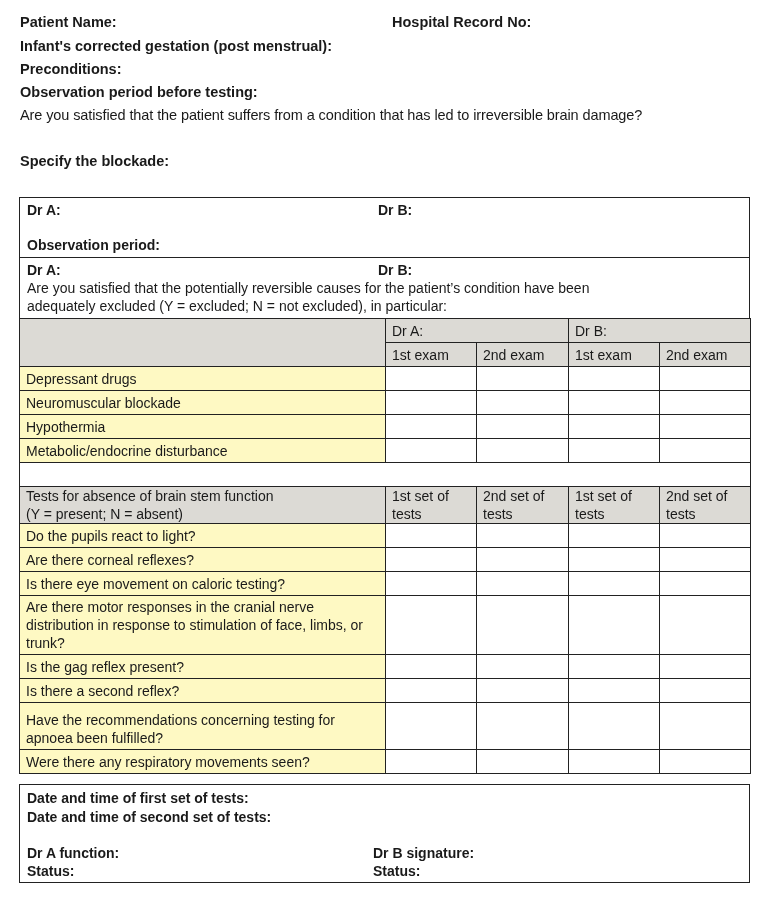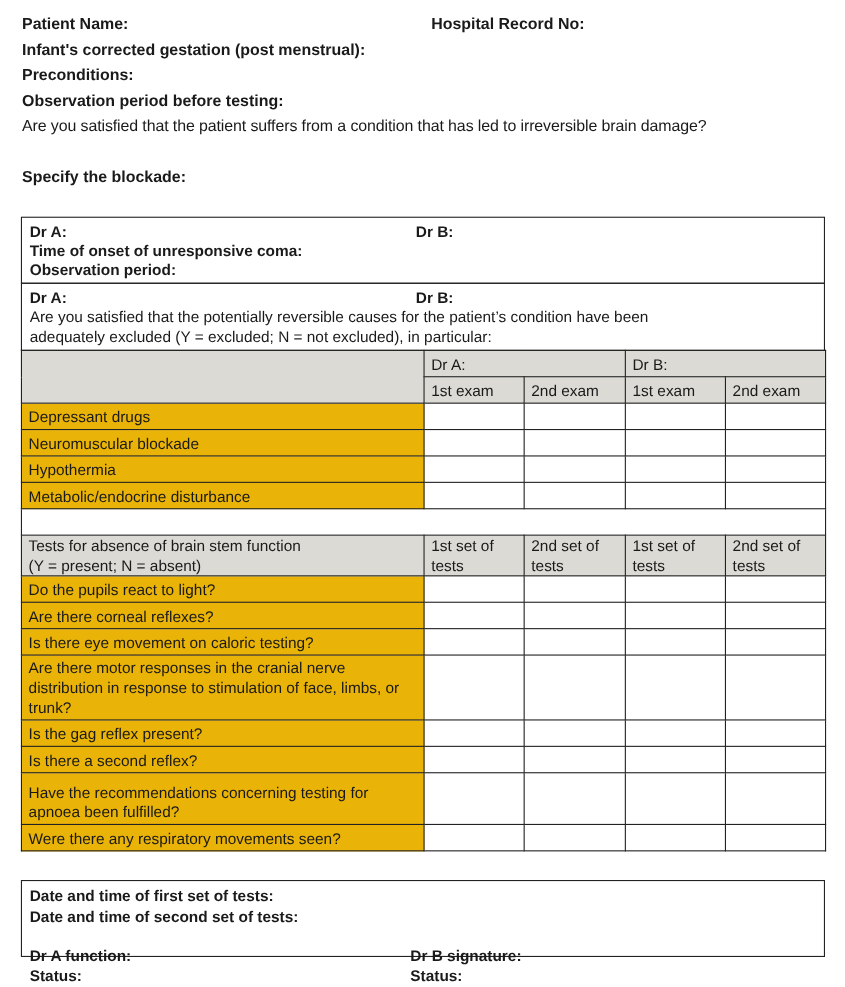--- a/index.html
+++ b/index.html
@@ -19,42 +19,41 @@
     .box { position: absolute; left: 19px; width: 731px; border: 1px solid #222; box-sizing: border-box; }
     .box1 { top: 197px; height: 61px; }
     .box1 .row { position: absolute; left: 7px; font-size: 14px; font-weight: bold; }
     .box2 { top: 257px; height: 62px; }
     .box2 .l { position: absolute; left: 7px; font-size: 14px; }
     .box2 .b { font-weight: bold; }
 
     table.grid { position: absolute; left: 19px; top: 318px; width: 731px; border-collapse: collapse; font-size: 14px; table-layout: fixed; }
     table.grid td { border: 1px solid #222; padding: 0 6px; height: 23px; vertical-align: middle; line-height: 18px; }
     td.gray { background: #dcdad5; }
-    td.blue { background: #eab308; }
+    td.blue { background: #fef9c3; }
     td.blank { background: #ffffff; }
     td.spacer { height: 22px; }
 
-    .box3 { top: 800px; height: 70px; }
+    .box3 { top: 784px; height: 99px; }
     .box3 .row { position: absolute; font-size: 14px; font-weight: bold; }
   </style>
 </head>
 <body>
 
 <div class="hdr bold" id="pname">Patient Name:</div>
 <div class="hdr bold" id="hrec">Hospital Record No:</div>
 <div class="hdr bold" id="gest">Infant's corrected gestation (post menstrual):</div>
 <div class="hdr bold" id="precond">Preconditions:</div>
 <div class="hdr bold" id="obsperiod">Observation period before testing:</div>
 <div class="hdr normal" id="satisfied">Are you satisfied that the patient suffers from a condition that has led to irreversible brain damage?</div>
 <div class="hdr bold" id="specify">Specify the blockade:</div>
 
 <div class="box box1">
   <div class="row" style="top:4px;">Dr A:</div>
   <div class="row" style="top:4px; left:358px;">Dr B:</div>
-  <div class="row" style="top:22px;">Time of onset of unresponsive coma:</div>
   <div class="row" style="top:39px;">Observation period:</div>
 </div>
 
 <div class="box box2">
   <div class="l b" style="top:4px;">Dr A:</div>
   <div class="l b" style="top:4px; left:358px;">Dr B:</div>
   <div class="l" style="top:22px;">Are you satisfied that the potentially reversible causes for the patient’s condition have been</div>
   <div class="l" style="top:40px;">adequately excluded (Y = excluded; N = not excluded), in particular:</div>
 </div>
 

